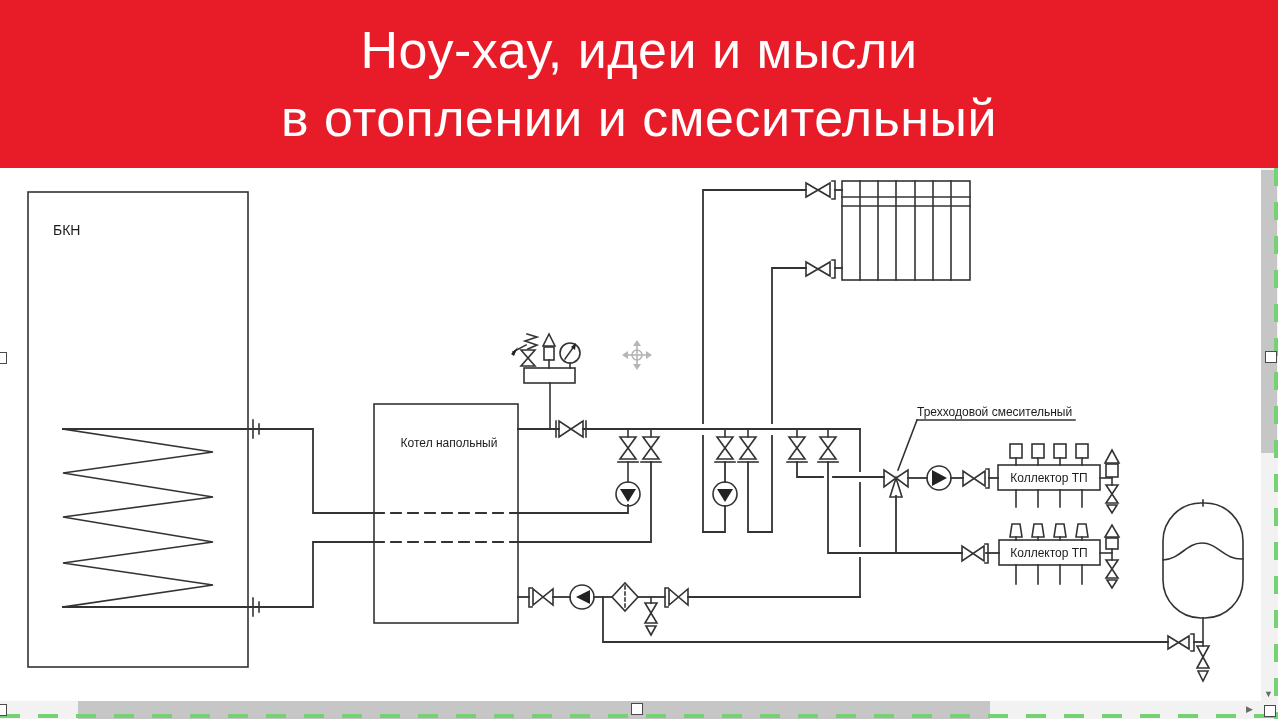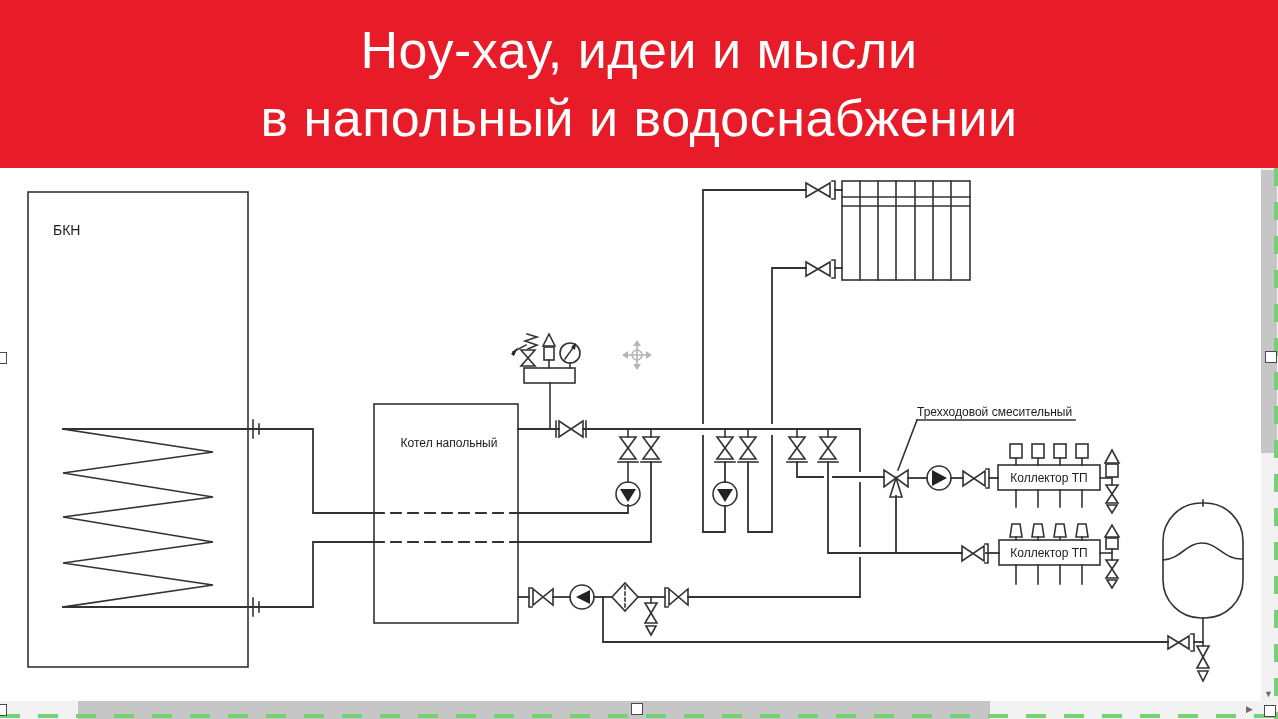--- a/index.html
+++ b/index.html
@@ -35,21 +35,21 @@
   .h-right-mid{left:1265px;top:351px;}
   .h-bottom-left{left:-5px;top:704px;}
   .h-bottom-center{left:631px;top:703px;}
   .h-bottom-right{left:1264px;top:705px;}
 </style>
 </head>
 <body>
 
 <div class="banner">
   <div class="t1">Ноу-хау, идеи и мысли</div>
-  <div class="t2">в напольный и водоснабжении</div>
+  <div class="t2">в отоплении и смесительный</div>
 </div>
 
 <svg class="diagram" viewBox="0 0 1278 719">
   <g stroke="#333333" stroke-width="1.6" fill="none" stroke-linecap="square">
 
     <g>
       <rect x="28" y="192" width="220" height="475"></rect>
       <text x="53" y="235" font-size="14" stroke="none" fill="#1c1c1c">БКН</text>
       <polyline points="63,429 213,452 63,473 213,497 63,517 213,542 63,563 213,585 63,607"></polyline>
 

